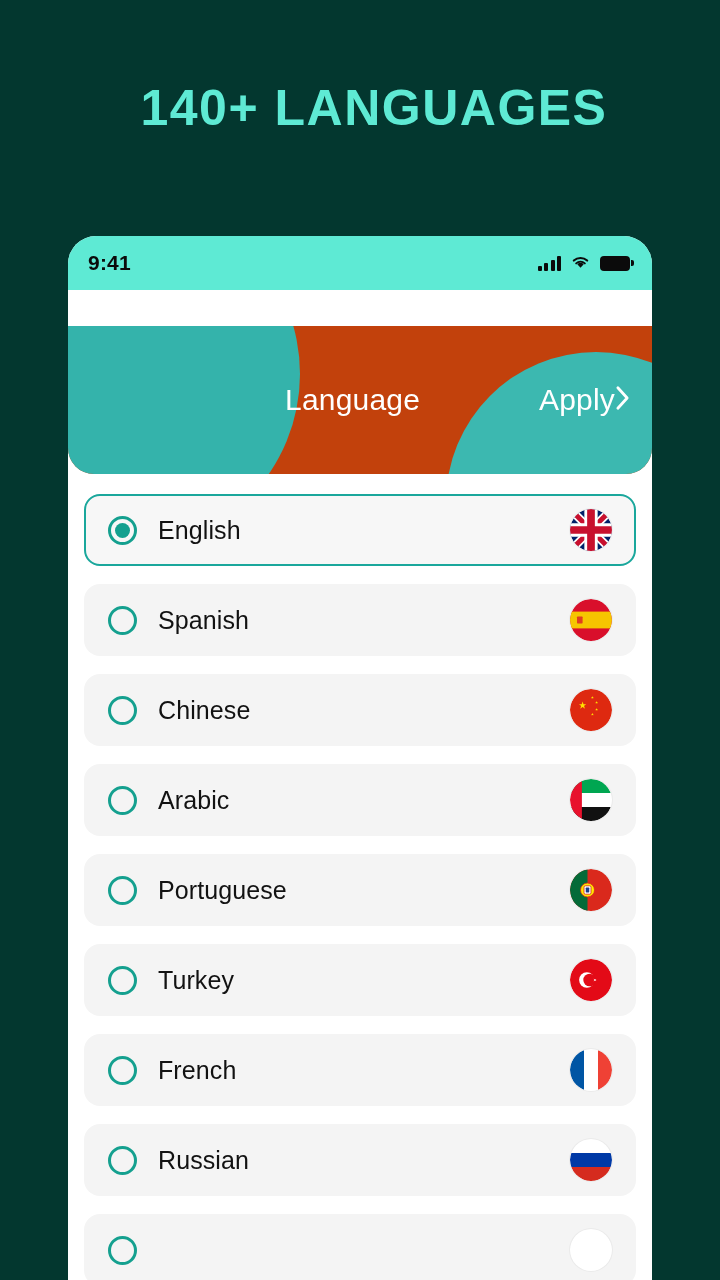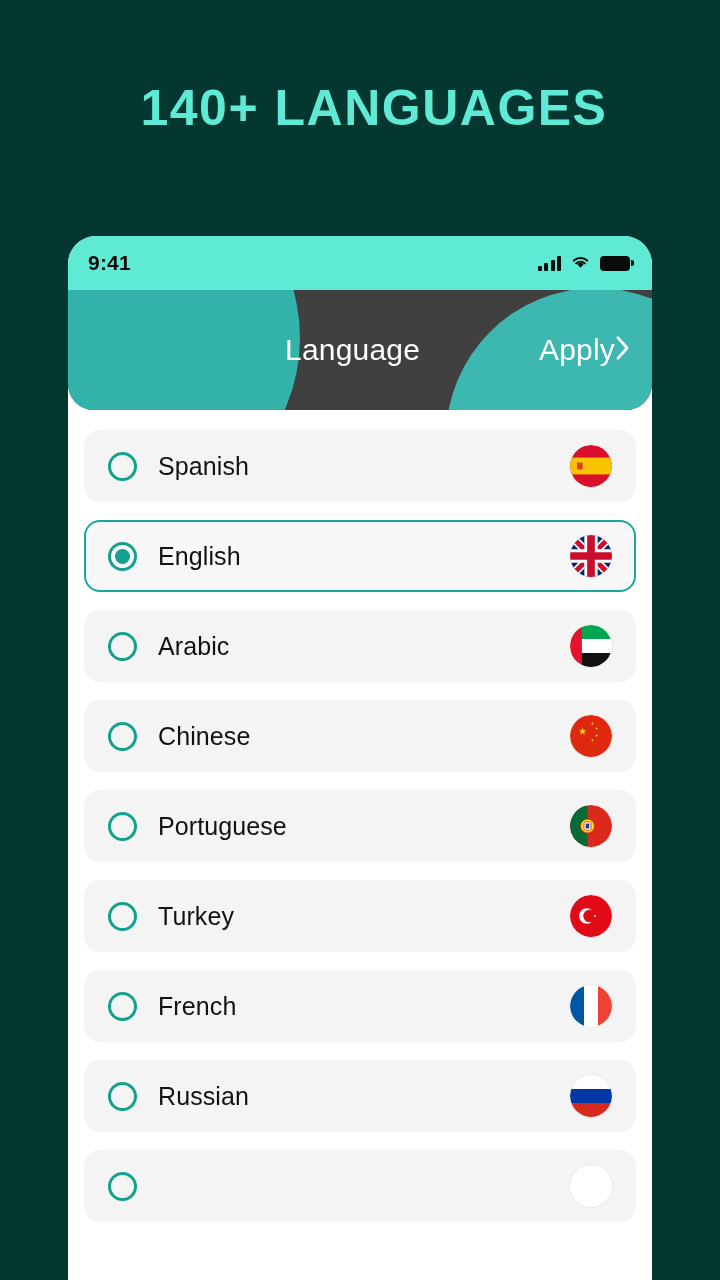--- a/index.html
+++ b/index.html
@@ -83,25 +83,26 @@
     position: absolute;
     right: -3.5px; top: 4.5px;
     width: 2.5px; height: 6px;
     background: #0b0b0b;
     border-radius: 0 2px 2px 0;
   }
 
   
   .appbar {
     position: relative;
-    height: 120px;
-    background: #404040;
+    height: 148px;
+    background: #c2410c;
     overflow: hidden;
     border-bottom-left-radius: 26px;
     border-bottom-right-radius: 26px;
+    margin-top: 36px;
   }
   .appbar .blob-tl {
     position: absolute;
     left: -120px; top: -128px;
     width: 352px; height: 352px;
     border-radius: 50%;
     background: #34b3ab;
   }
   .appbar .blob-br {
     position: absolute;
@@ -234,36 +235,20 @@
         <span>
           <svg class="chevron-right" viewBox="0 0 16 28">
             <path d="M3 3 L13 14 L3 25" stroke="#ffffff" stroke-width="3" fill="none" stroke-linecap="round" stroke-linejoin="round"></path>
           </svg>
         </span>
       </div>
     </div>
   </div>
 
   <div class="list" id="lang-list">
-      <div class="lang-row">
-        <span class="radio"></span>
-        <span class="lang-name">Spanish</span>
-        <span class="flag">
-          <svg viewBox="0 0 60 60">
-      <clipPath id="cES">
-              <circle cx="30" cy="30" r="30"></circle>
-            </clipPath>
-      <g clip-path="url(#cES)">
-        <rect width="60" height="60" fill="#D90F2B"></rect>
-        <rect y="18" width="60" height="24" fill="#F6C500"></rect>
-        <rect x="10" y="25" width="8" height="10" rx="1" fill="#D90F2B" opacity="0.75"></rect>
-      </g>
-          </svg>
-        </span>
-      </div>
       <div class="lang-row selected">
         <span class="radio on">
           <span class="dot"></span>
         </span>
         <span class="lang-name">English</span>
         <span class="flag">
           <svg viewBox="0 0 60 60">
       <clipPath id="cUK">
               <circle cx="30" cy="30" r="30"></circle>
             </clipPath>
@@ -272,31 +257,30 @@
         <path d="M0,0 L60,60 M60,0 L0,60" stroke="#fff" stroke-width="12"></path>
         <path d="M0,0 L60,60 M60,0 L0,60" stroke="#C8102E" stroke-width="7"></path>
         <path d="M30,0 V60 M0,30 H60" stroke="#fff" stroke-width="19"></path>
         <path d="M30,0 V60 M0,30 H60" stroke="#C8102E" stroke-width="11"></path>
       </g>
           </svg>
         </span>
       </div>
       <div class="lang-row">
         <span class="radio"></span>
-        <span class="lang-name">Arabic</span>
-        <span class="flag">
-          <svg viewBox="0 0 60 60">
-      <clipPath id="cAE">
-              <circle cx="30" cy="30" r="30"></circle>
-            </clipPath>
-      <g clip-path="url(#cAE)">
-        <rect width="60" height="20" fill="#00A651"></rect>
-        <rect y="20" width="60" height="20" fill="#ffffff"></rect>
-        <rect y="40" width="60" height="20" fill="#111111"></rect>
-        <rect width="17" height="60" fill="#E8112D"></rect>
+        <span class="lang-name">Spanish</span>
+        <span class="flag">
+          <svg viewBox="0 0 60 60">
+      <clipPath id="cES">
+              <circle cx="30" cy="30" r="30"></circle>
+            </clipPath>
+      <g clip-path="url(#cES)">
+        <rect width="60" height="60" fill="#D90F2B"></rect>
+        <rect y="18" width="60" height="24" fill="#F6C500"></rect>
+        <rect x="10" y="25" width="8" height="10" rx="1" fill="#D90F2B" opacity="0.75"></rect>
       </g>
           </svg>
         </span>
       </div>
       <div class="lang-row">
         <span class="radio"></span>
         <span class="lang-name">Chinese</span>
         <span class="flag">
           <svg viewBox="0 0 60 60">
       <clipPath id="cCN">
@@ -310,20 +294,37 @@
           <polygon points="38,17 39.3,20.9 35.9,18.6 40.1,18.6 36.7,20.9"></polygon>
           <polygon points="38,27 39.3,30.9 35.9,28.6 40.1,28.6 36.7,30.9"></polygon>
           <polygon points="32,34 33.3,37.9 29.9,35.6 34.1,35.6 30.7,37.9"></polygon>
         </g>
       </g>
           </svg>
         </span>
       </div>
       <div class="lang-row">
         <span class="radio"></span>
+        <span class="lang-name">Arabic</span>
+        <span class="flag">
+          <svg viewBox="0 0 60 60">
+      <clipPath id="cAE">
+              <circle cx="30" cy="30" r="30"></circle>
+            </clipPath>
+      <g clip-path="url(#cAE)">
+        <rect width="60" height="20" fill="#00A651"></rect>
+        <rect y="20" width="60" height="20" fill="#ffffff"></rect>
+        <rect y="40" width="60" height="20" fill="#111111"></rect>
+        <rect width="17" height="60" fill="#E8112D"></rect>
+      </g>
+          </svg>
+        </span>
+      </div>
+      <div class="lang-row">
+        <span class="radio"></span>
         <span class="lang-name">Portuguese</span>
         <span class="flag">
           <svg viewBox="0 0 60 60">
       <clipPath id="cPT">
               <circle cx="30" cy="30" r="30"></circle>
             </clipPath>
       <g clip-path="url(#cPT)">
         <rect width="60" height="60" fill="#DA291C"></rect>
         <rect width="25" height="60" fill="#046A38"></rect>
         <circle cx="25" cy="30" r="10" fill="#FFE900" stroke="#DA291C" stroke-width="1.2"></circle>

